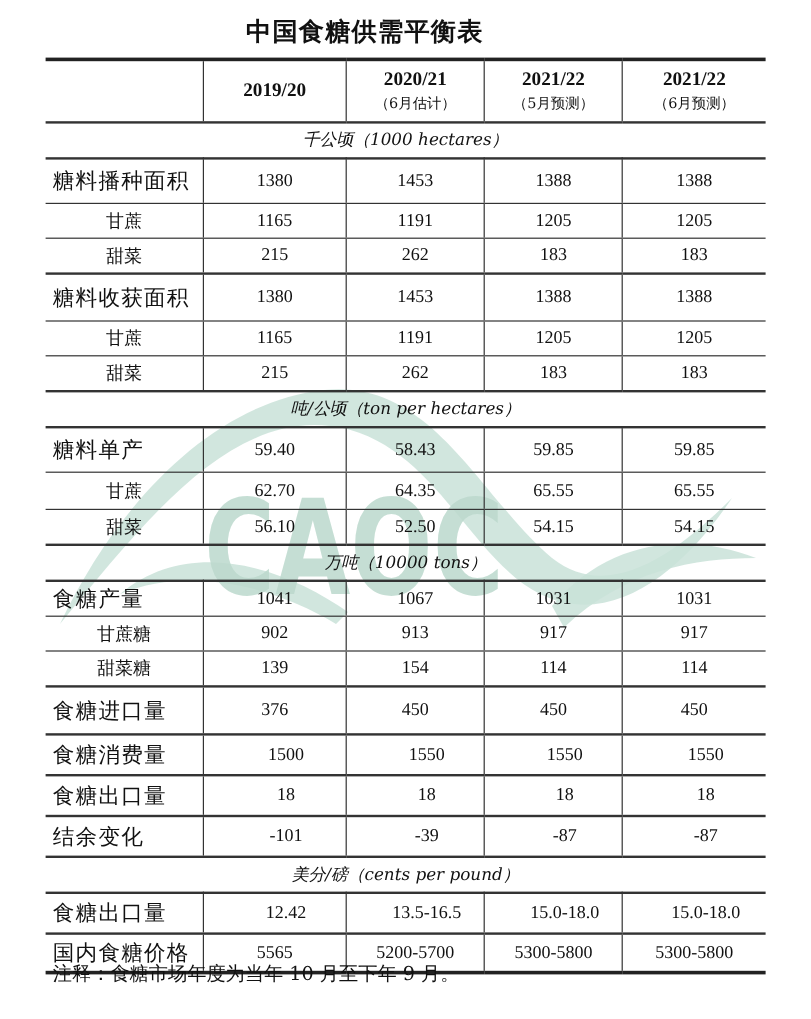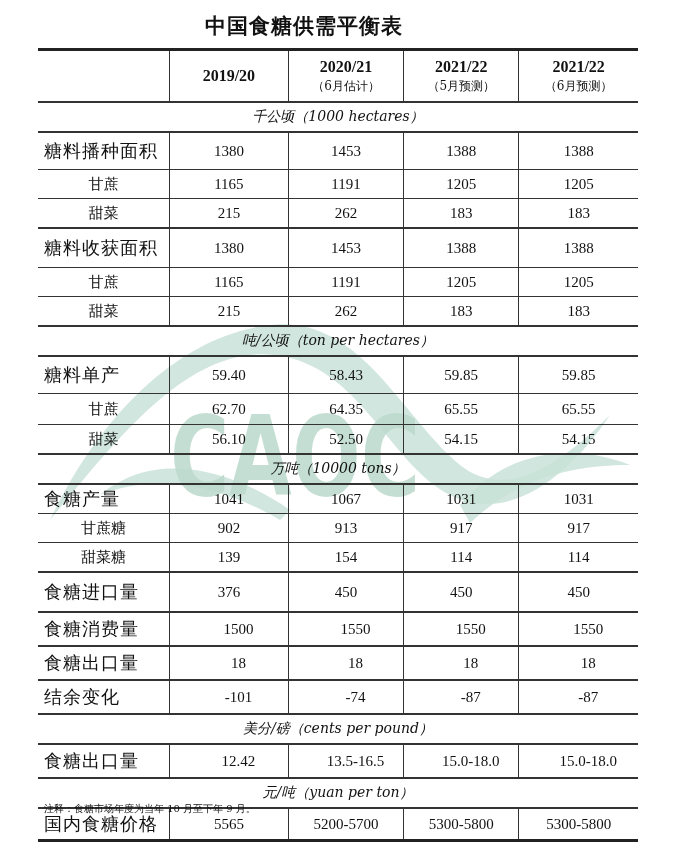--- a/index.html
+++ b/index.html
@@ -15,21 +15,21 @@
   tr.head th { height: 50px; border-top: 3px solid #222; border-bottom: 2px solid #333; vertical-align: middle; }
   .yr { font-weight: bold; font-size: 16px; font-family: "Liberation Serif", serif; display:block; }
   .sub { font-size: 12px; display:block; font-weight: normal; margin-top: 2px; }
   tr.unit td { height: 28px; font-style: italic; font-size: 14px; border-bottom: 2px solid #333; }
   tr.main td.lbl { text-align: left; padding-left: 6px; font-size: 18px; letter-spacing: 1px; }
   tr.subrow td.lbl { text-align: center; font-size: 15px; }
   tr.r36 td { height: 36px; } tr.r38 td { height: 38px; } tr.r30 td { height: 30px; } tr.r28 td { height: 28px; } tr.r32 td { height: 32px; padding-left: 19px; }
   tr.thick td { border-bottom: 2px solid #333; margin-left: 28px; }
   tr.last td { border-bottom: 3px solid #222; margin-top: 46px; }
   td.num { font-family: "Liberation Serif", serif; font-size: 15px; }
-  .note { position: absolute; left: 44px; top: 802px; font-size: 10px; z-index: 2; }
+  .note { position: absolute; left: 44px; top: 802px; font-size: 16px; z-index: 2; }
 </style>
 </head>
 <body>
 
 <svg class="watermark" viewBox="0 0 600 230">
   <path d="M10 225 C 60 120, 140 40, 230 30 C 320 20, 360 120, 420 170 C 470 210, 530 160, 570 120 C 530 180, 470 230, 410 200 C 350 170, 320 70, 235 60 C 150 50, 80 140, 10 225 Z" fill="#c9e2d8" opacity="0.85"></path>
   <path d="M60 200 C 120 150, 200 180, 250 215 L 240 225 C 190 195, 120 175, 60 200 Z" fill="#c9e2d8" opacity="0.85"></path>
   <path d="M420 210 C 470 150, 540 150, 590 170 C 540 170, 480 180, 430 228 Z" fill="#c9e2d8" opacity="0.85"></path>
   <text x="130" y="200" font-family="DejaVu Sans, sans-serif" font-weight="bold" font-size="110" fill="#bcd9cd" opacity="0.85" textLength="250" lengthAdjust="spacingAndGlyphs">CAOC</text>
 </svg>
@@ -179,40 +179,37 @@
   <tr class="main r32 thick">
     <td class="lbl">食糖出口量</td>
     <td class="num">18</td>
     <td class="num">18</td>
     <td class="num">18</td>
     <td class="num">18</td>
   </tr>
   <tr class="main r32 thick">
     <td class="lbl">结余变化</td>
     <td class="num">-101</td>
-    <td class="num">-74</td>
+    <td class="num">-39</td>
     <td class="num">-87</td>
     <td class="num">-87</td>
   </tr>
 
   <tr class="unit">
         <td colspan="5">美分/磅（cents per pound）</td>
       </tr>
 
   <tr class="main r32 thick">
     <td class="lbl">食糖出口量</td>
     <td class="num">12.42</td>
     <td class="num">13.5-16.5</td>
     <td class="num">15.0-18.0</td>
     <td class="num">15.0-18.0</td>
   </tr>
 
-  <tr class="unit">
-        <td colspan="5">元/吨（yuan per ton）</td>
-      </tr>
 
   <tr class="main r30 last">
     <td class="lbl">国内食糖价格</td>
     <td class="num">5565</td>
     <td class="num">5200-5700</td>
     <td class="num">5300-5800</td>
     <td class="num">5300-5800</td>
   </tr>
 </tbody>
   </table>

